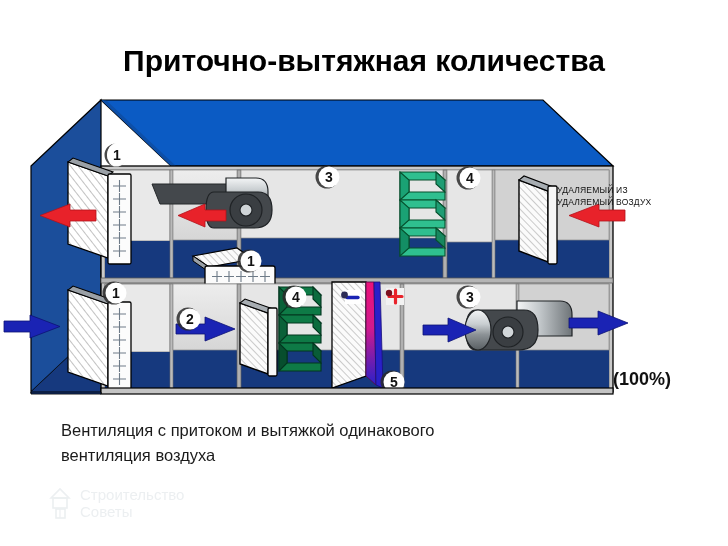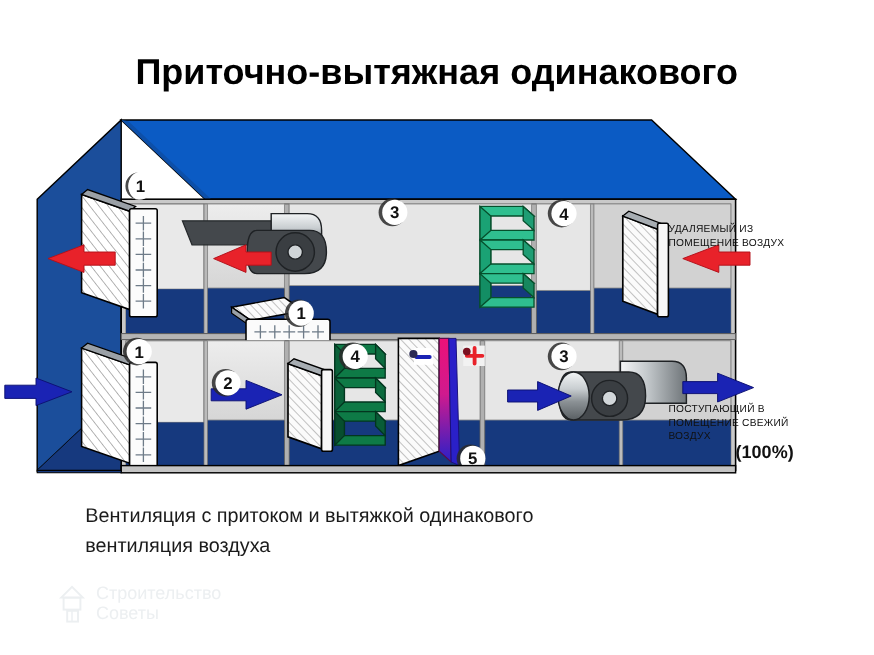--- a/index.html
+++ b/index.html
@@ -15,36 +15,36 @@
   
   #diagram{position:absolute;left:0;top:96px;width:728px;height:320px;}
 
   .svgwrap{position:absolute;left:0;top:0;}
 
   
   .sidelabel{position:absolute;font-size:8.5px;line-height:11.5px;
              letter-spacing:.2px;font-weight:normal;color:#111;}
   #lbl-exhaust{left:557px;top:57px;width:150px;margin-top:32px;}
   #lbl-supply{left:557px;top:239px;width:150px;}
-  #lbl-pct{position:absolute;left:613px;top:273px;font-size:15px;font-weight:bold;color:#111;}
-
-  
-  #caption{position:absolute;left:71px;top:418px;width:560px;
+  #lbl-pct{position:absolute;left:613px;top:273px;font-size:18px;font-weight:bold;color:#111;}
+
+  
+  #caption{position:absolute;left:61px;top:418px;width:560px;
            font-size:16.5px;line-height:25px;color:#1b1b1b;}
 
   
   #watermark{position:absolute;left:47px;top:486px;display:flex;align-items:center;gap:7px;}
   #watermark .wm-text{font-size:15px;line-height:17px;color:#eceff1;}
   #watermark .wm-text div{white-space:nowrap;}
 </style>
 </head>
 <body>
 
 <div id="title">
-  <span class="ital">Приточно-вытяжная</span><span class="norm"> одинакового</span>
+  <span class="ital">Приточно-вытяжная</span><span class="norm"> количества</span>
 </div>
 
 <div id="diagram">
   <svg class="svgwrap" width="728" height="320" viewBox="0 0 728 320">
     <defs>
 
       <pattern id="hatchA" width="6" height="6" patternUnits="userSpaceOnUse" patternTransform="rotate(-38)">
         <rect width="6" height="6" fill="#ffffff"></rect>
         <line x1="0" y1="0" x2="0" y2="6" stroke="#8f8f8f" stroke-width="1.1"></line>
       </pattern>
@@ -330,26 +330,21 @@
     </g>
 
     <g>
       <rect x="101" y="292" width="512" height="6" fill="#c4c4c4" stroke="#000" stroke-width="1.2"></rect>
       <polygon points="31,296 101,296 101,298 31,298" fill="#16397E" stroke="#000" stroke-width="0.9"></polygon>
     </g>
   </svg>
 
   <div class="sidelabel" id="lbl-exhaust">
     <div>УДАЛЯЕМЫЙ ИЗ</div>
-    <div>ПОМЕЩЕНИЕ ВОЗДУХ</div>
-  </div>
-  <div class="sidelabel" id="lbl-supply">
-    <div>ПОСТУПАЮЩИЙ В</div>
-    <div>ПОМЕЩЕНИЕ СВЕЖИЙ</div>
-    <div>ВОЗДУХ</div>
+    <div>УДАЛЯЕМЫЙ ВОЗДУХ</div>
   </div>
   <div id="lbl-pct">(100%)</div>
 </div>
 
 <div id="caption">
   <div>Вентиляция с притоком и вытяжкой одинакового</div>
   <div>вентиляция воздуха</div>
 </div>
 
 <div id="watermark">

